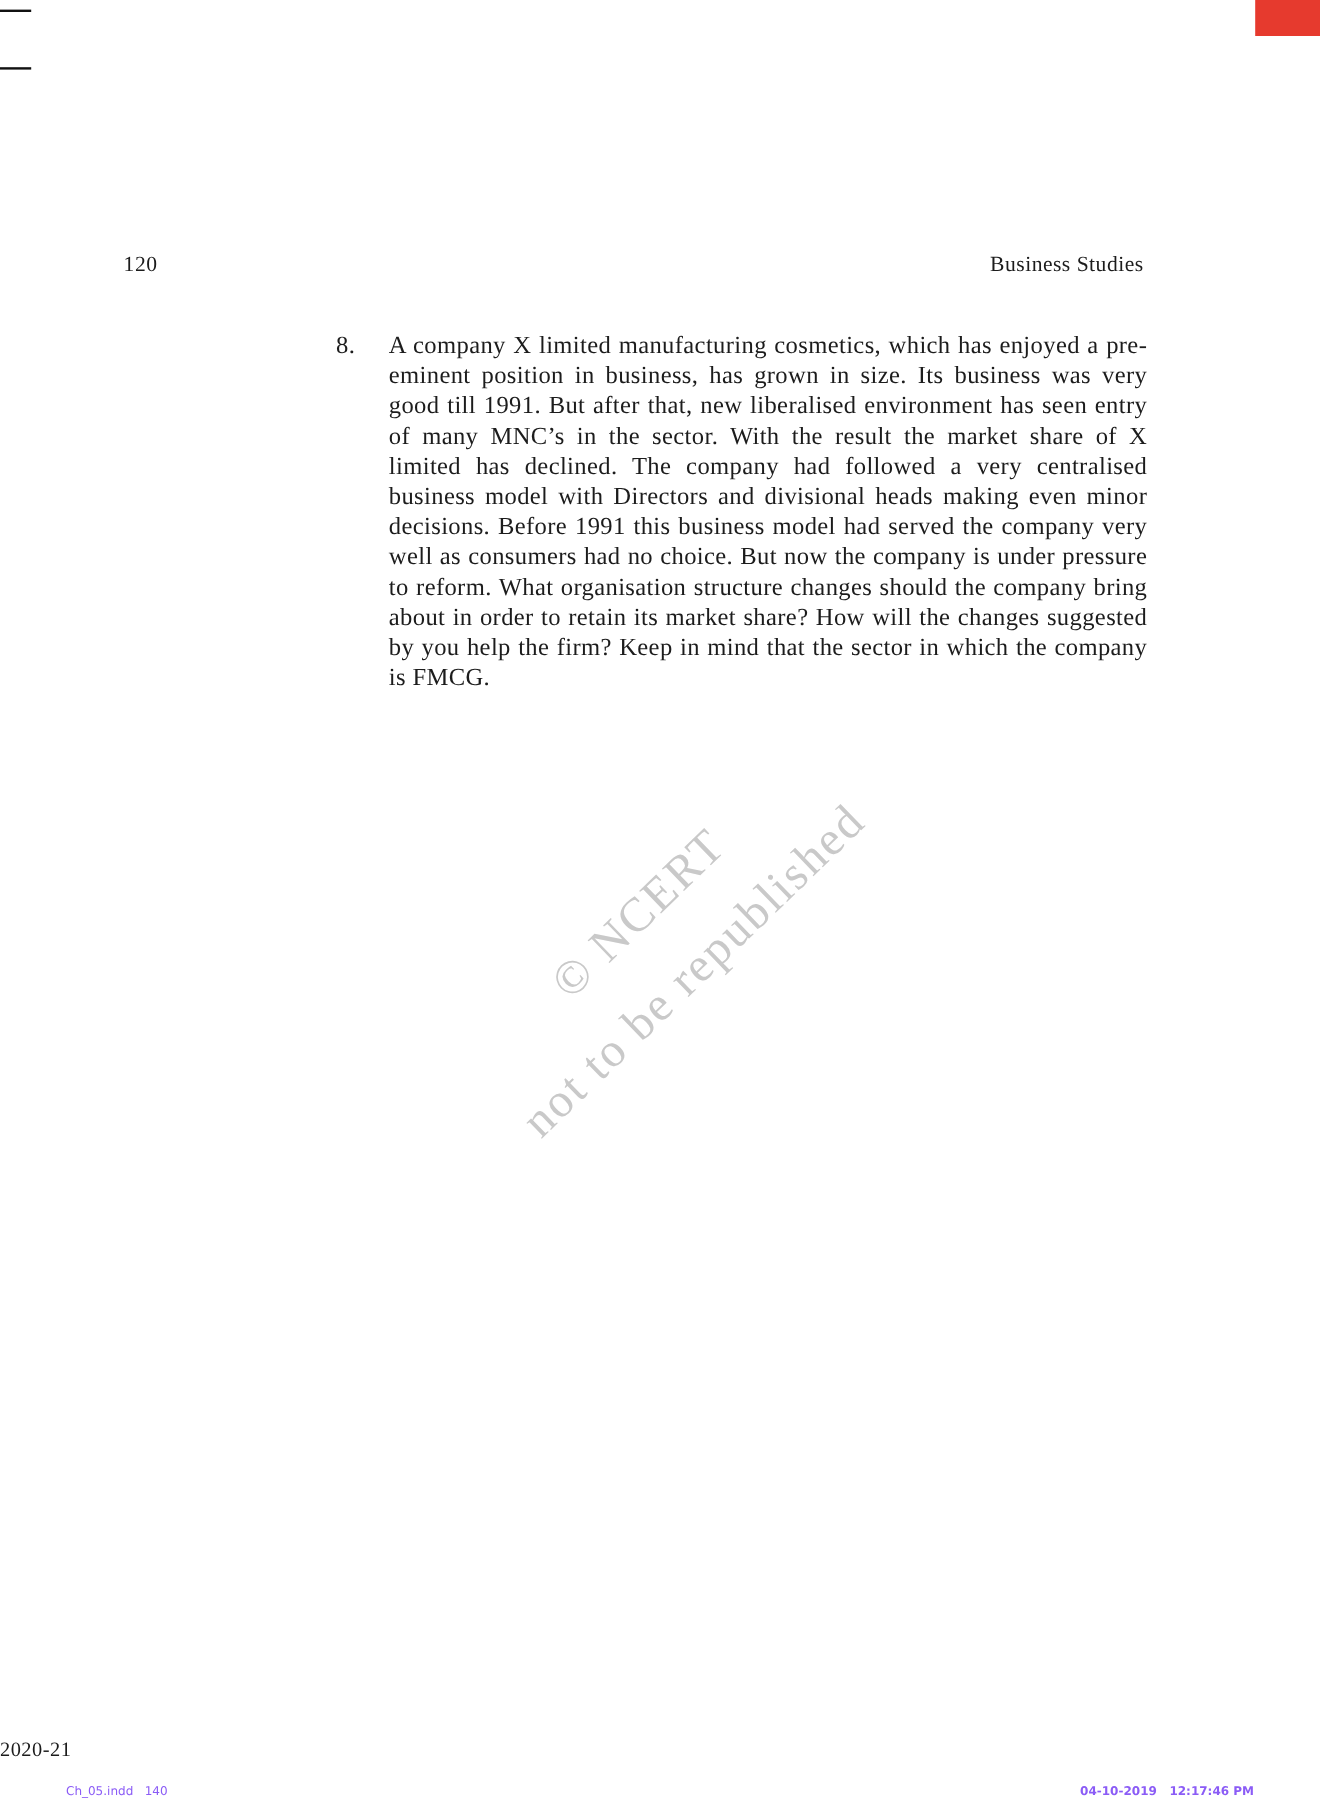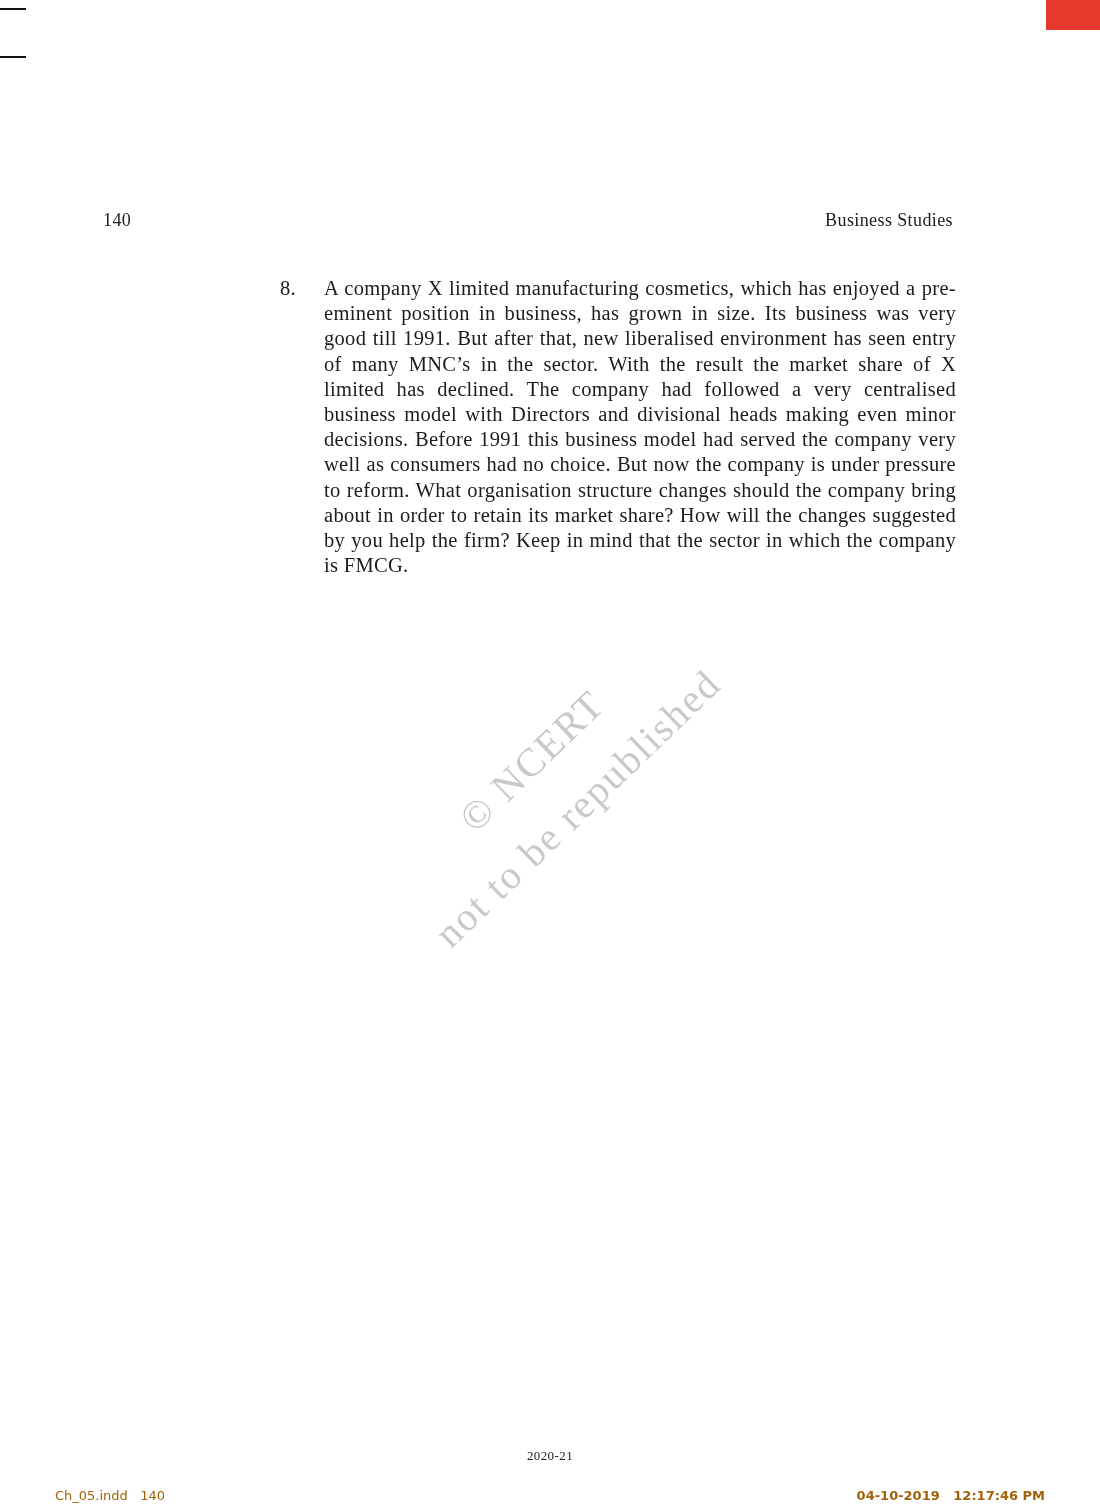--- a/index.html
+++ b/index.html
@@ -37,41 +37,41 @@
     position: absolute; left: 315px; top: 719px; width: 480px;
     text-align: center;
     transform: rotate(-44deg);
     color: #c9c9c9;
     font-size: 40px; line-height: 66px; letter-spacing: 2px;
     pointer-events: none;
   }
   .watermark div { white-space: nowrap; }
   .footer-year {
     position: absolute; left: 0; top: 1448px; width: 1100px;
-    text-align: center; font-size: 13px; letter-spacing: 0.4px;
+    text-align: left; font-size: 17px; letter-spacing: 0.4px;
   }
   .print-info {
     position: absolute; left: 0; top: 1488px; width: 1100px; height: 20px;
     font-family: "DejaVu Sans", sans-serif;
-    font-size: 13px; color: #a16207;
+    font-size: 10px; color: #8b5cf6;
   }
   .print-left  { position: absolute; left: 55px;  top: 0; white-space: pre; }
   .print-right { position: absolute; right: 55px; top: 0; white-space: pre; font-weight: bold; }
 </style>
 </head>
 <body>
 
 <div class="page">
 
   <div class="crop-mark" style="left:0; top:8px;  width:26px; height:2px;"></div>
   <div class="crop-mark" style="left:0; top:56px; width:26px; height:2px;"></div>
   <div class="red-bar"></div>
 
   <div class="header">
-    <span>140</span>
+    <span>120</span>
     <span>Business Studies</span>
   </div>
 
   <div class="question">
     <span class="q-num">8.</span>
     <span class="q-text">A company X limited manufacturing cosmetics, which has enjoyed a pre-eminent position in business, has grown in size. Its business was very good till 1991. But after that, new liberalised environment has seen entry of many MNC’s in the sector. With the result the market share of X limited has declined. The company had followed a very centralised business model with Directors and divisional heads making even minor decisions. Before 1991 this business model had served the company very well as consumers had no choice. But now the company is under pressure to reform. What organisation structure changes should the company bring about in order to retain its market share? How will the changes suggested by you help the firm? Keep in mind that the sector in which the company is FMCG.</span>
   </div>
 
   <div class="watermark">
     <div>© NCERT</div>

